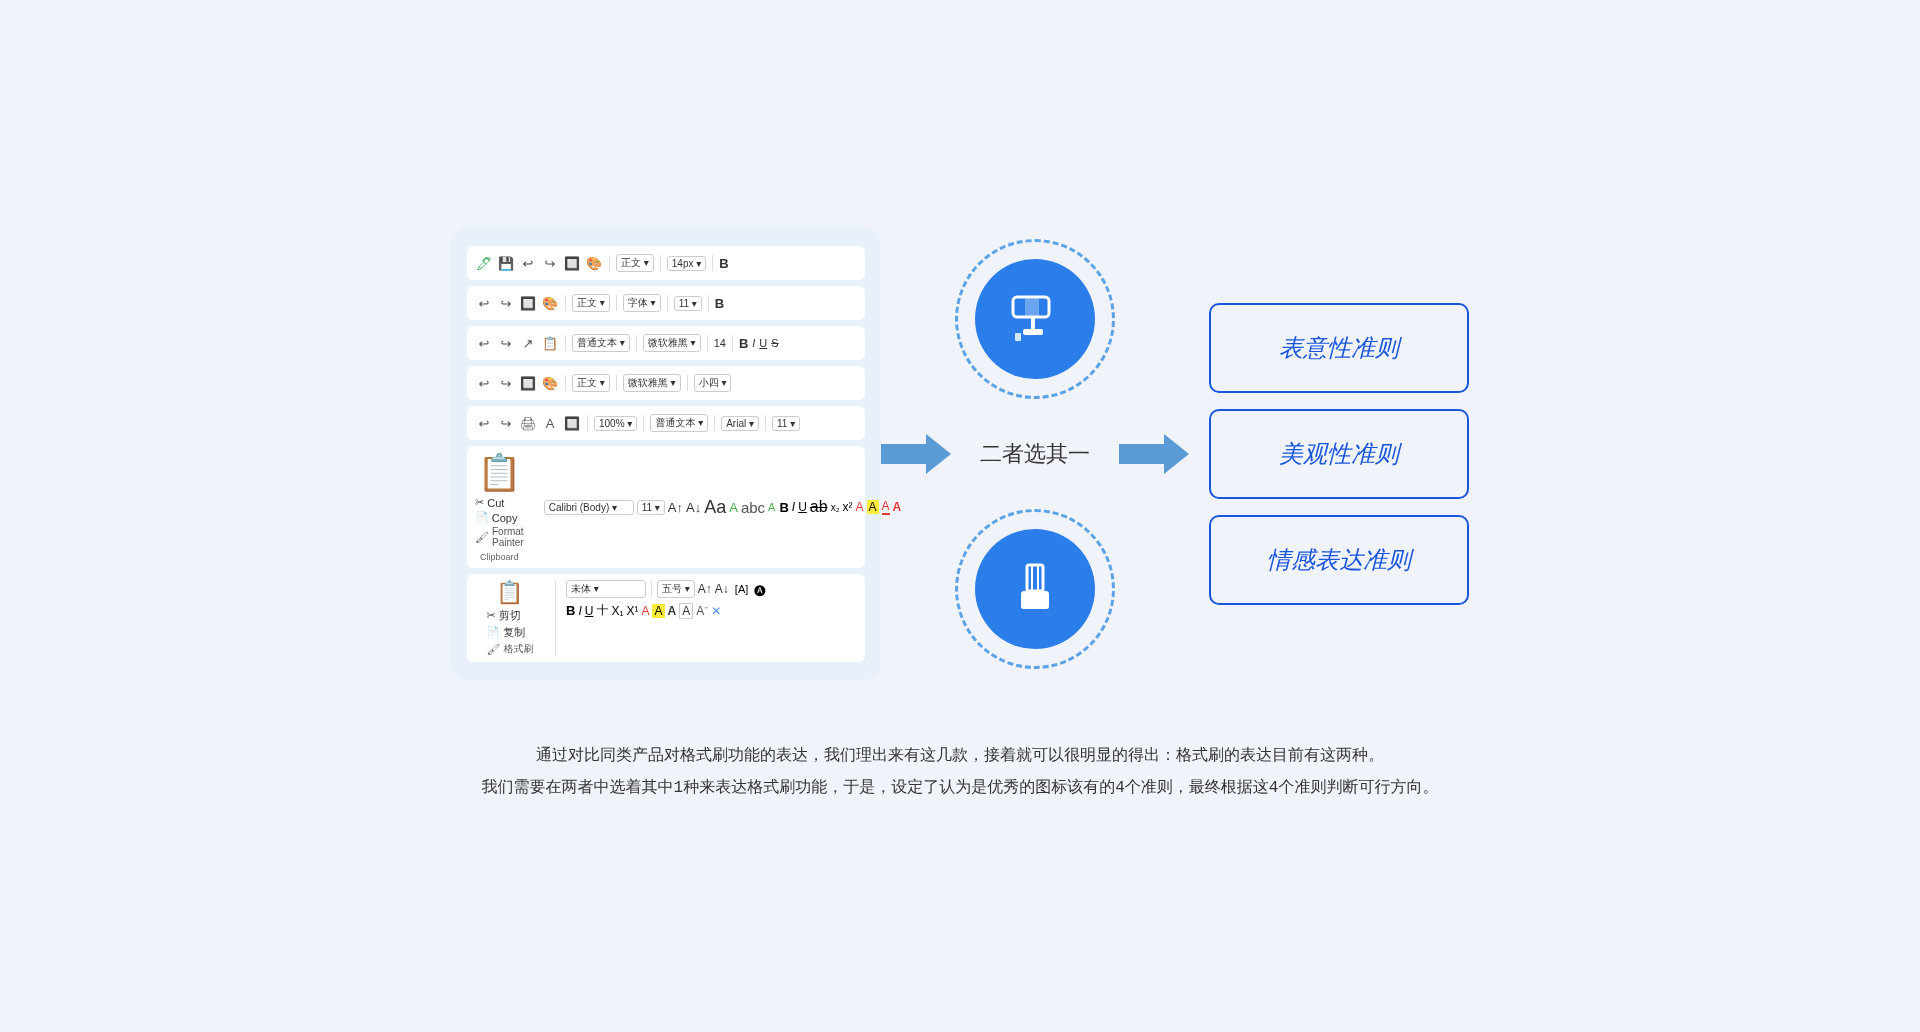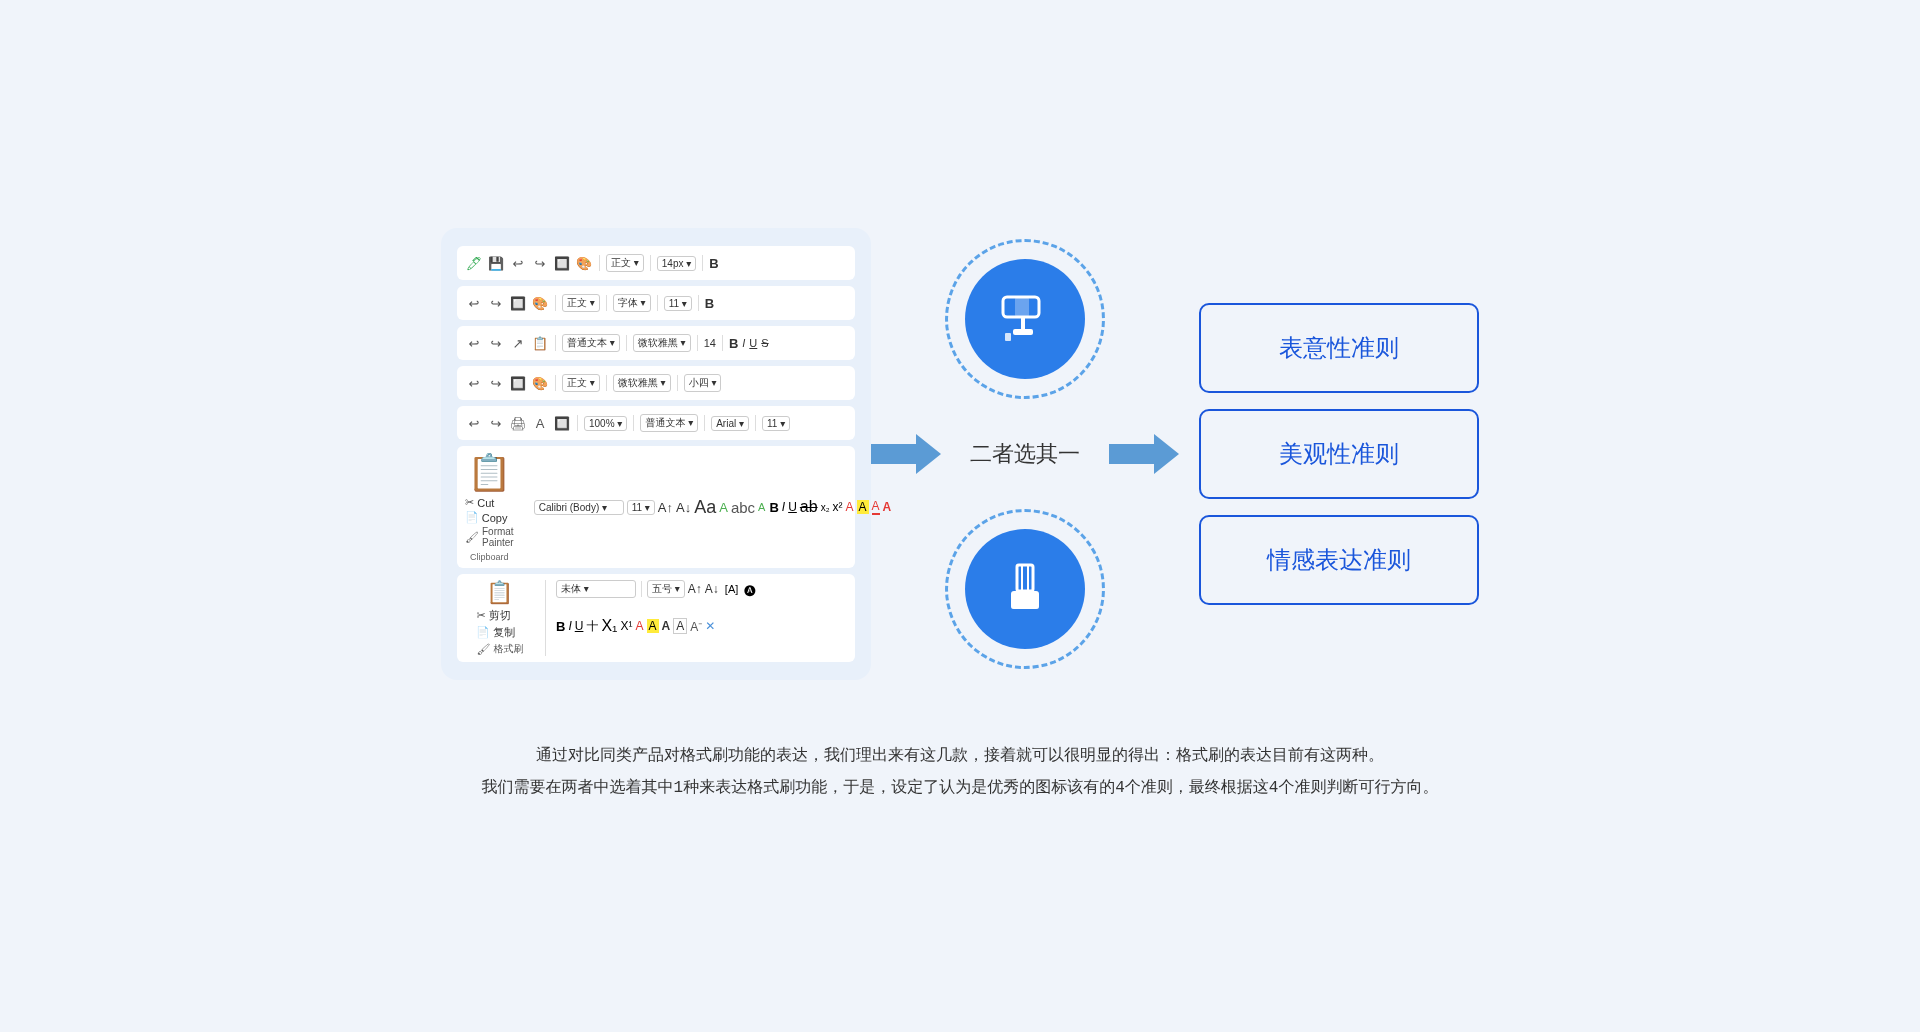--- a/index.html
+++ b/index.html
@@ -189,21 +189,21 @@
 
     .cn-paste-icon {
       font-size: 22px;
       color: #4a90d9;
     }
 
     .cn-right {
       flex: 1;
       display: flex;
       flex-direction: column;
-      gap: 19px;
+      gap: 4px;
     }
 
     .circles-column {
       display: flex;
       flex-direction: column;
       align-items: center;
       gap: 30px;
     }
 
     .dashed-circle {
@@ -249,27 +249,28 @@
 
     
     .criteria-section {
       display: flex;
       flex-direction: column;
       gap: 16px;
       margin-left: 20px;
     }
 
     .criteria-box {
-      width: 280px;
+      width: 260px;
       height: 90px;
       border: 2px solid #1a56db;
       border-radius: 10px;
       display: flex;
       align-items: center;
       justify-content: center;
+      font-style: italic;
     }
 
     .criteria-text {
       font-size: 24px;
       color: #1a56db;
       font-weight: 500;
     }
 
     
     .bottom-text {
@@ -443,21 +444,21 @@
           <span style="font-size:12px;color:#333;">A↑</span>
           <span style="font-size:12px;color:#333;">A↓</span>
           <span style="font-size:11px;padding:0 3px;">[A]</span>
           <span style="font-size:11px;">🅐</span>
         </div>
         <div class="font-row-bottom">
           <span class="tb-bold">B</span>
           <span style="font-style:italic;font-size:12px;">I</span>
           <span style="text-decoration:underline;font-size:12px;">U</span>
           <span style="font-size:12px;">十</span>
-          <span style="font-size:16px;">X₁</span>
+          <span style="font-size:12px;">X₁</span>
           <span style="font-size:12px;">X¹</span>
           <span style="font-size:12px;color:#e53935;">A</span>
           <span style="font-size:12px;background:#ffeb3b;padding:0 2px;">A</span>
           <span style="font-size:12px;color:#333;font-weight:bold;">A</span>
           <span style="font-size:12px;color:#333;border:1px solid #ccc;padding:0 2px;">A</span>
           <span style="font-size:12px;color:#555;">A⁻</span>
           <span style="font-size:12px;color:#4a90d9;">✕</span>
         </div>
       </div>
     </div>

